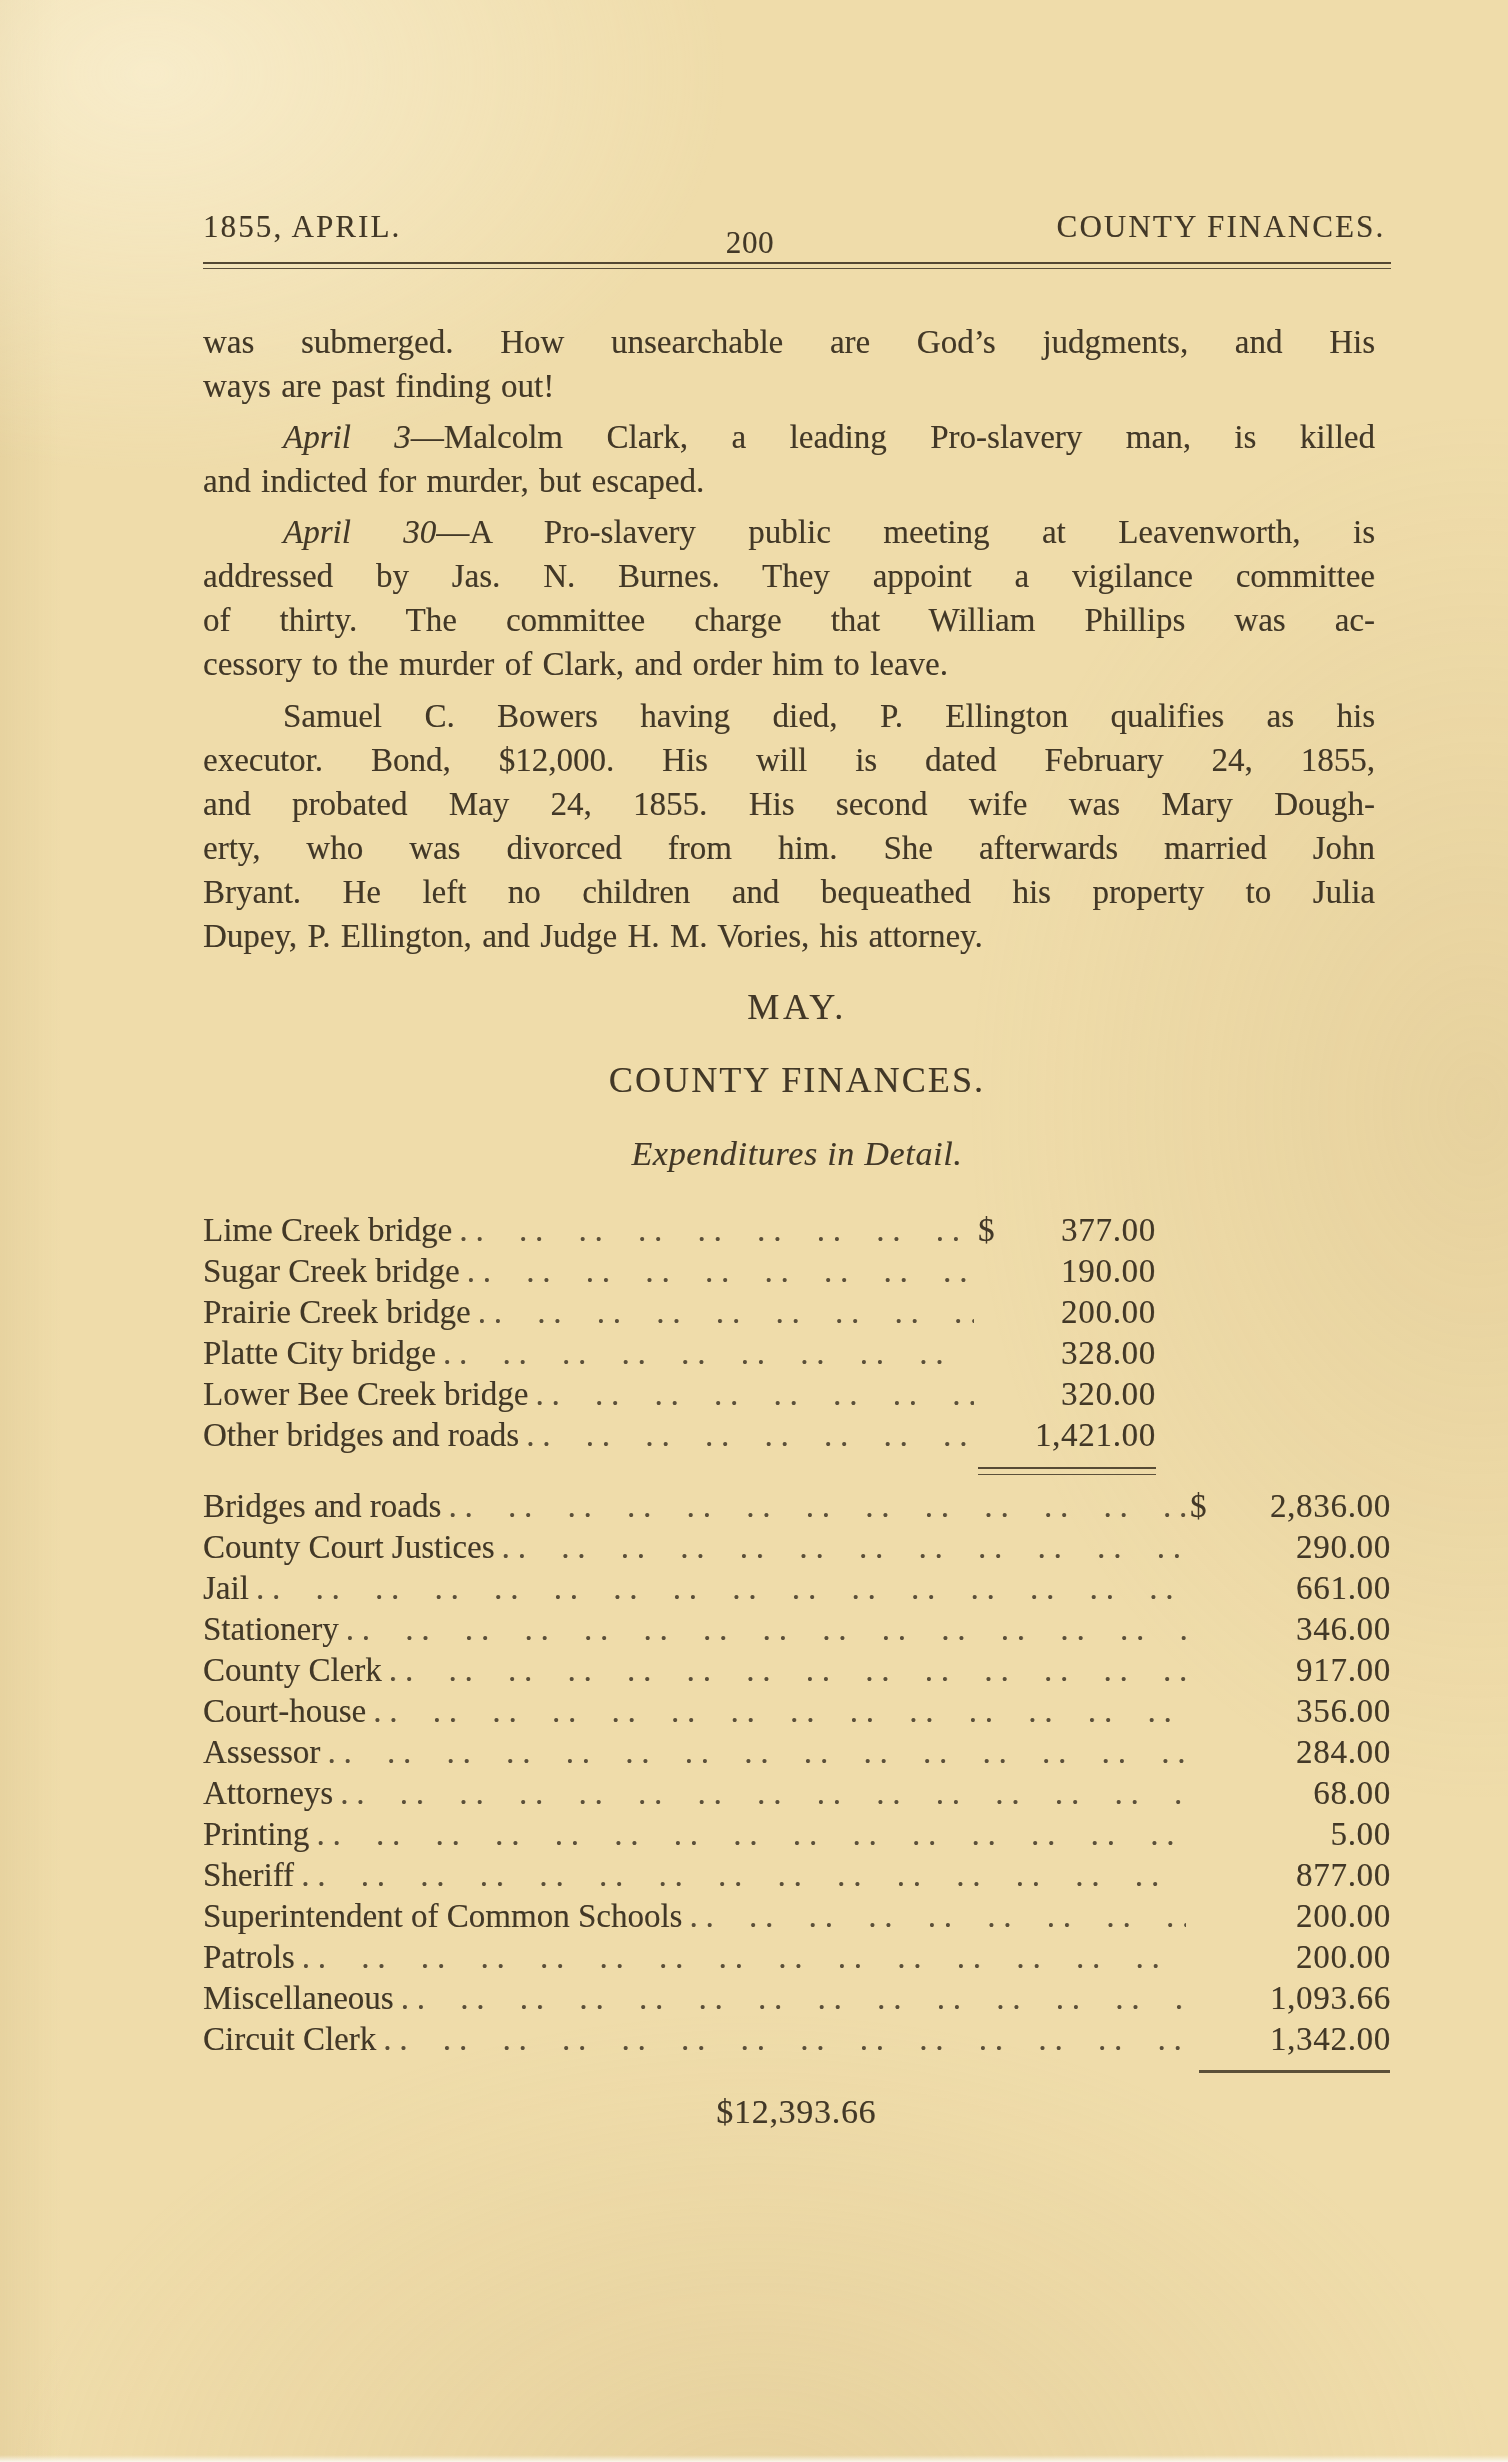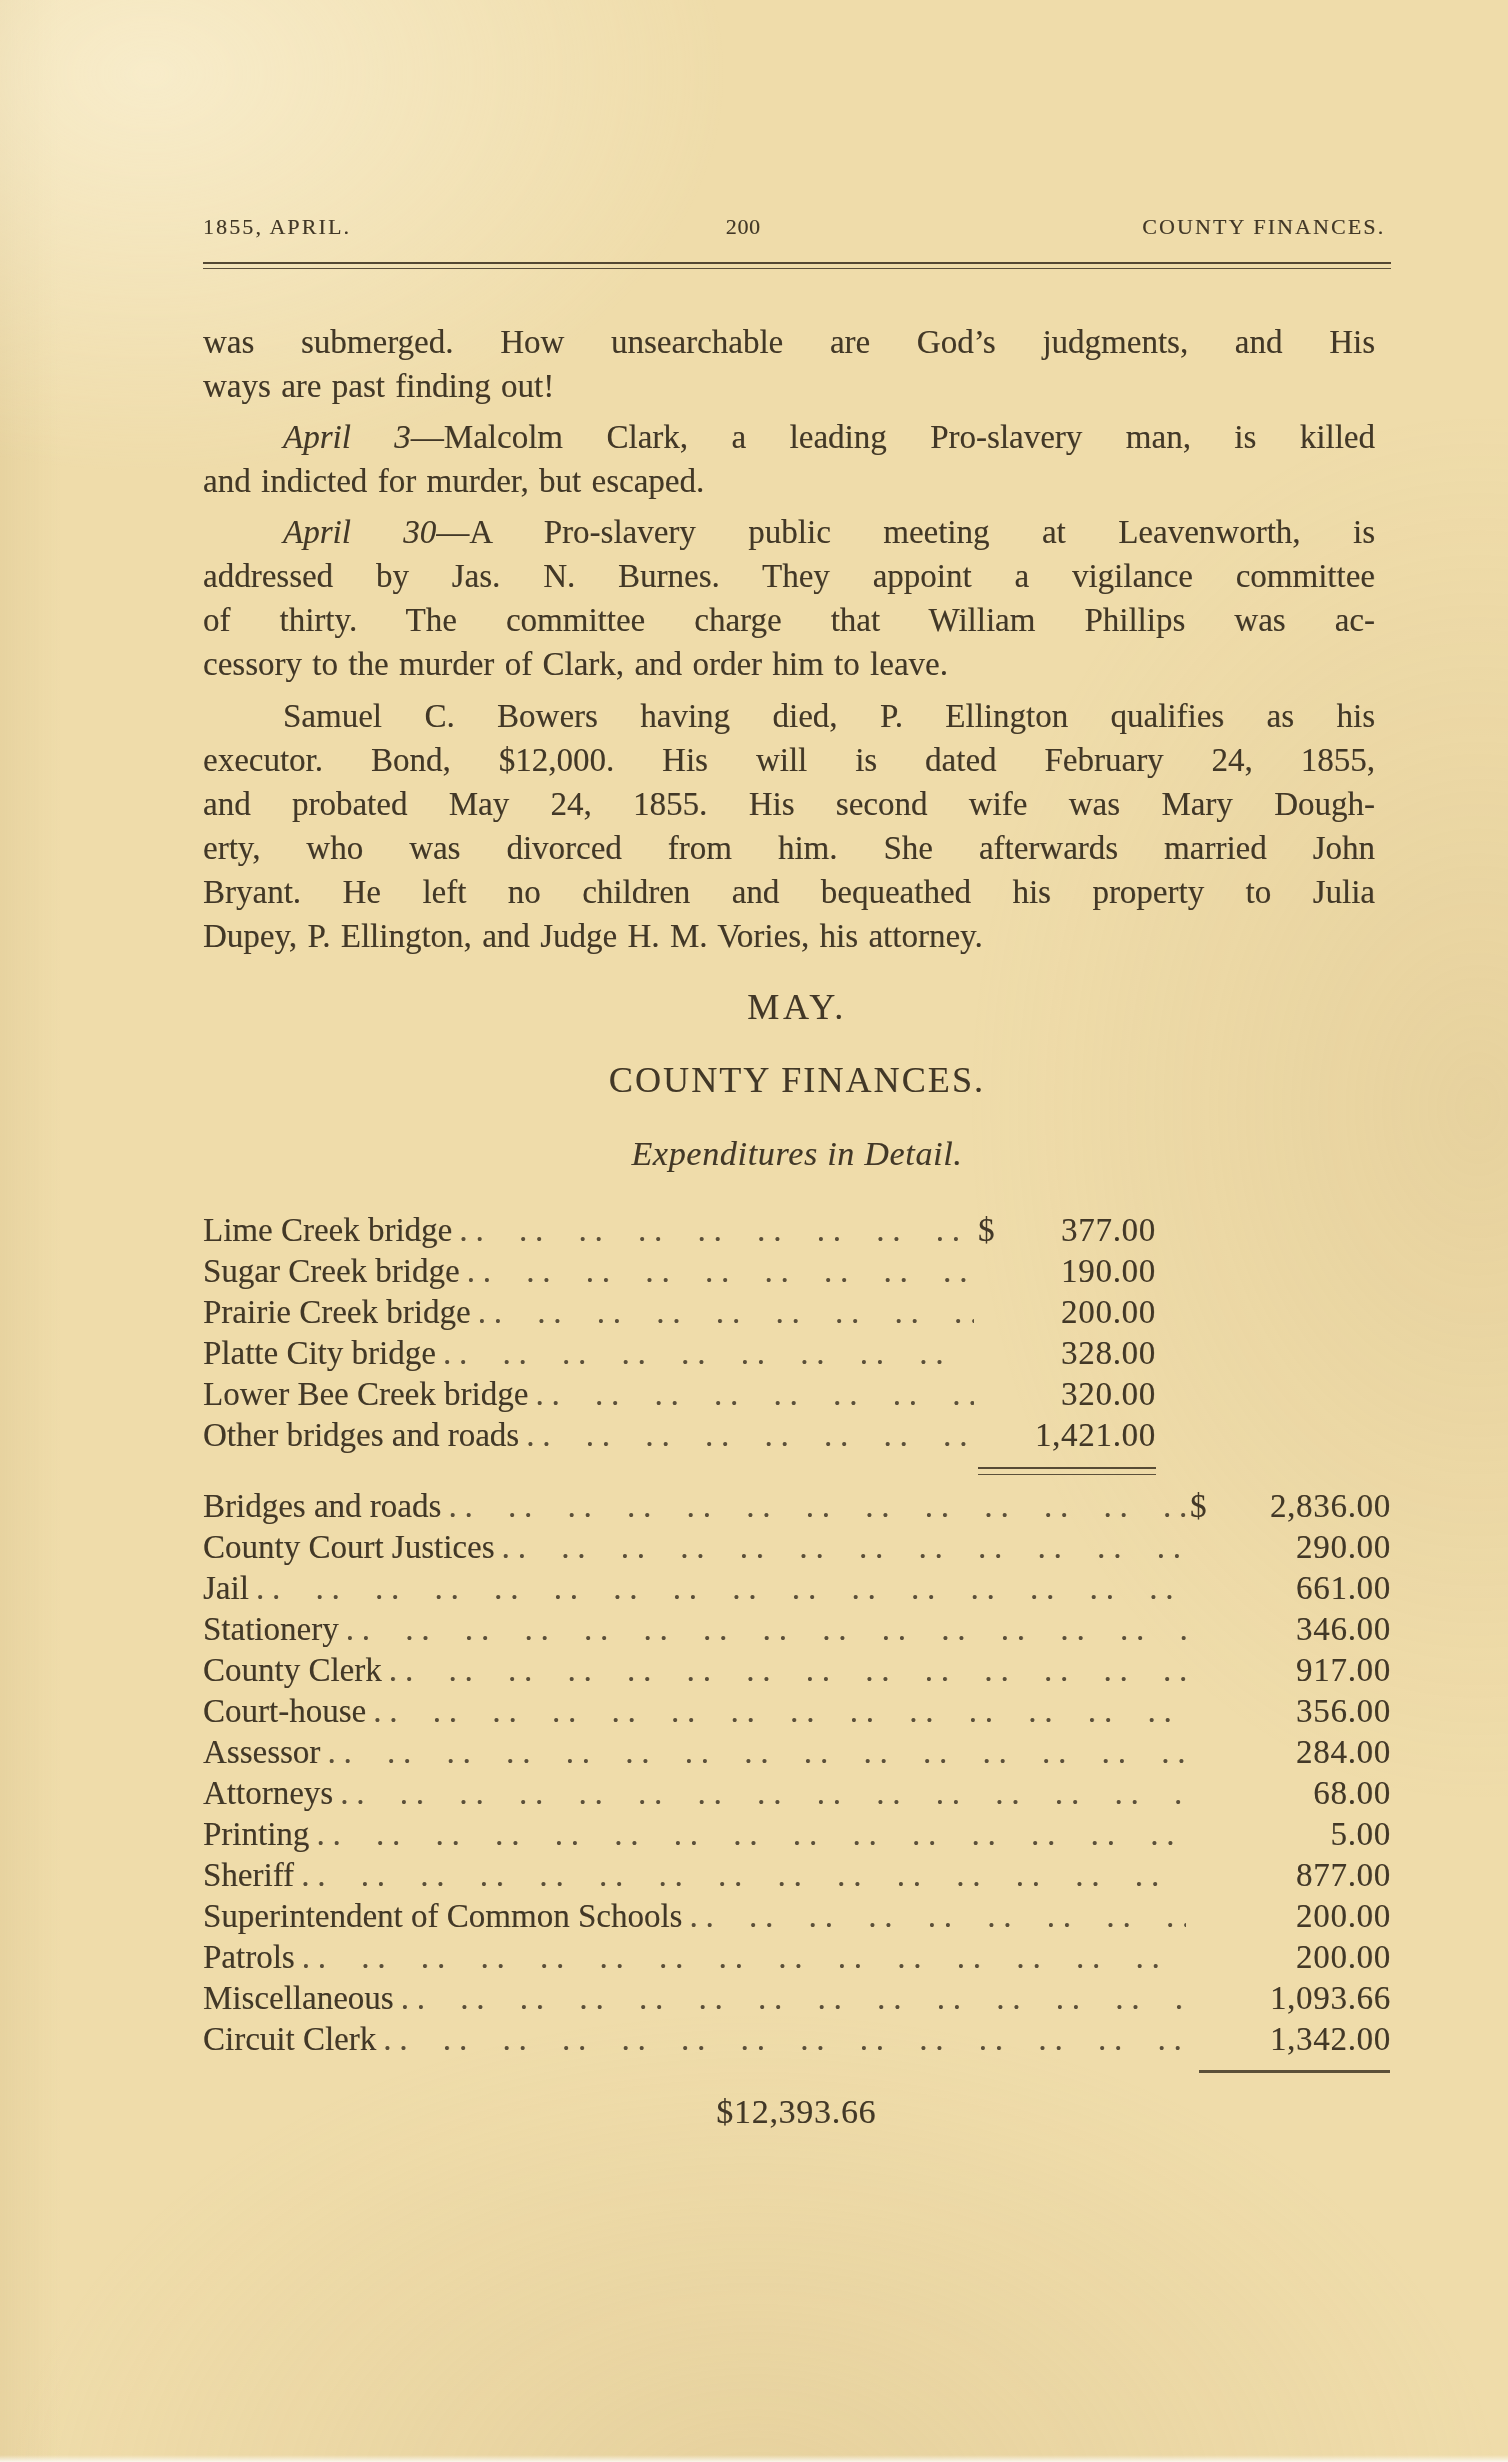--- a/index.html
+++ b/index.html
@@ -16,25 +16,25 @@
     text-shadow:0.3px 0.4px 0.6px rgba(62,52,35,.38);
   }
   .sheet{
     position:absolute;top:0;left:0;right:0;bottom:0;
     padding:208px 118px 0 203px;       
     box-sizing:border-box;
   }
   
   .runhead{
     position:relative;height:37px;
-    font-size:22px;letter-spacing:2.1px;line-height:37px;
+    font-size:31px;letter-spacing:2.1px;line-height:37px;
     white-space:nowrap;
   }
   .runhead .left{position:absolute;left:0;top:0;}
-  .runhead .center{position:absolute;left:44%;top:0;letter-spacing:0.7px;}
+  .runhead .center{position:absolute;left:44%;top:16px;letter-spacing:0.7px;}
   .runhead .right{position:absolute;right:5.7px;top:0;}
   .header-rule{
     margin-top:17px;height:4.3px;
     border-top:2.1px solid #463b28;border-bottom:1.4px solid #4d4230;
     opacity:.92;
   }
   
   .body-text{margin-top:51px;margin-right:16px;}   
   .para{margin:0 0 7.1px 0;}
   .ln{

